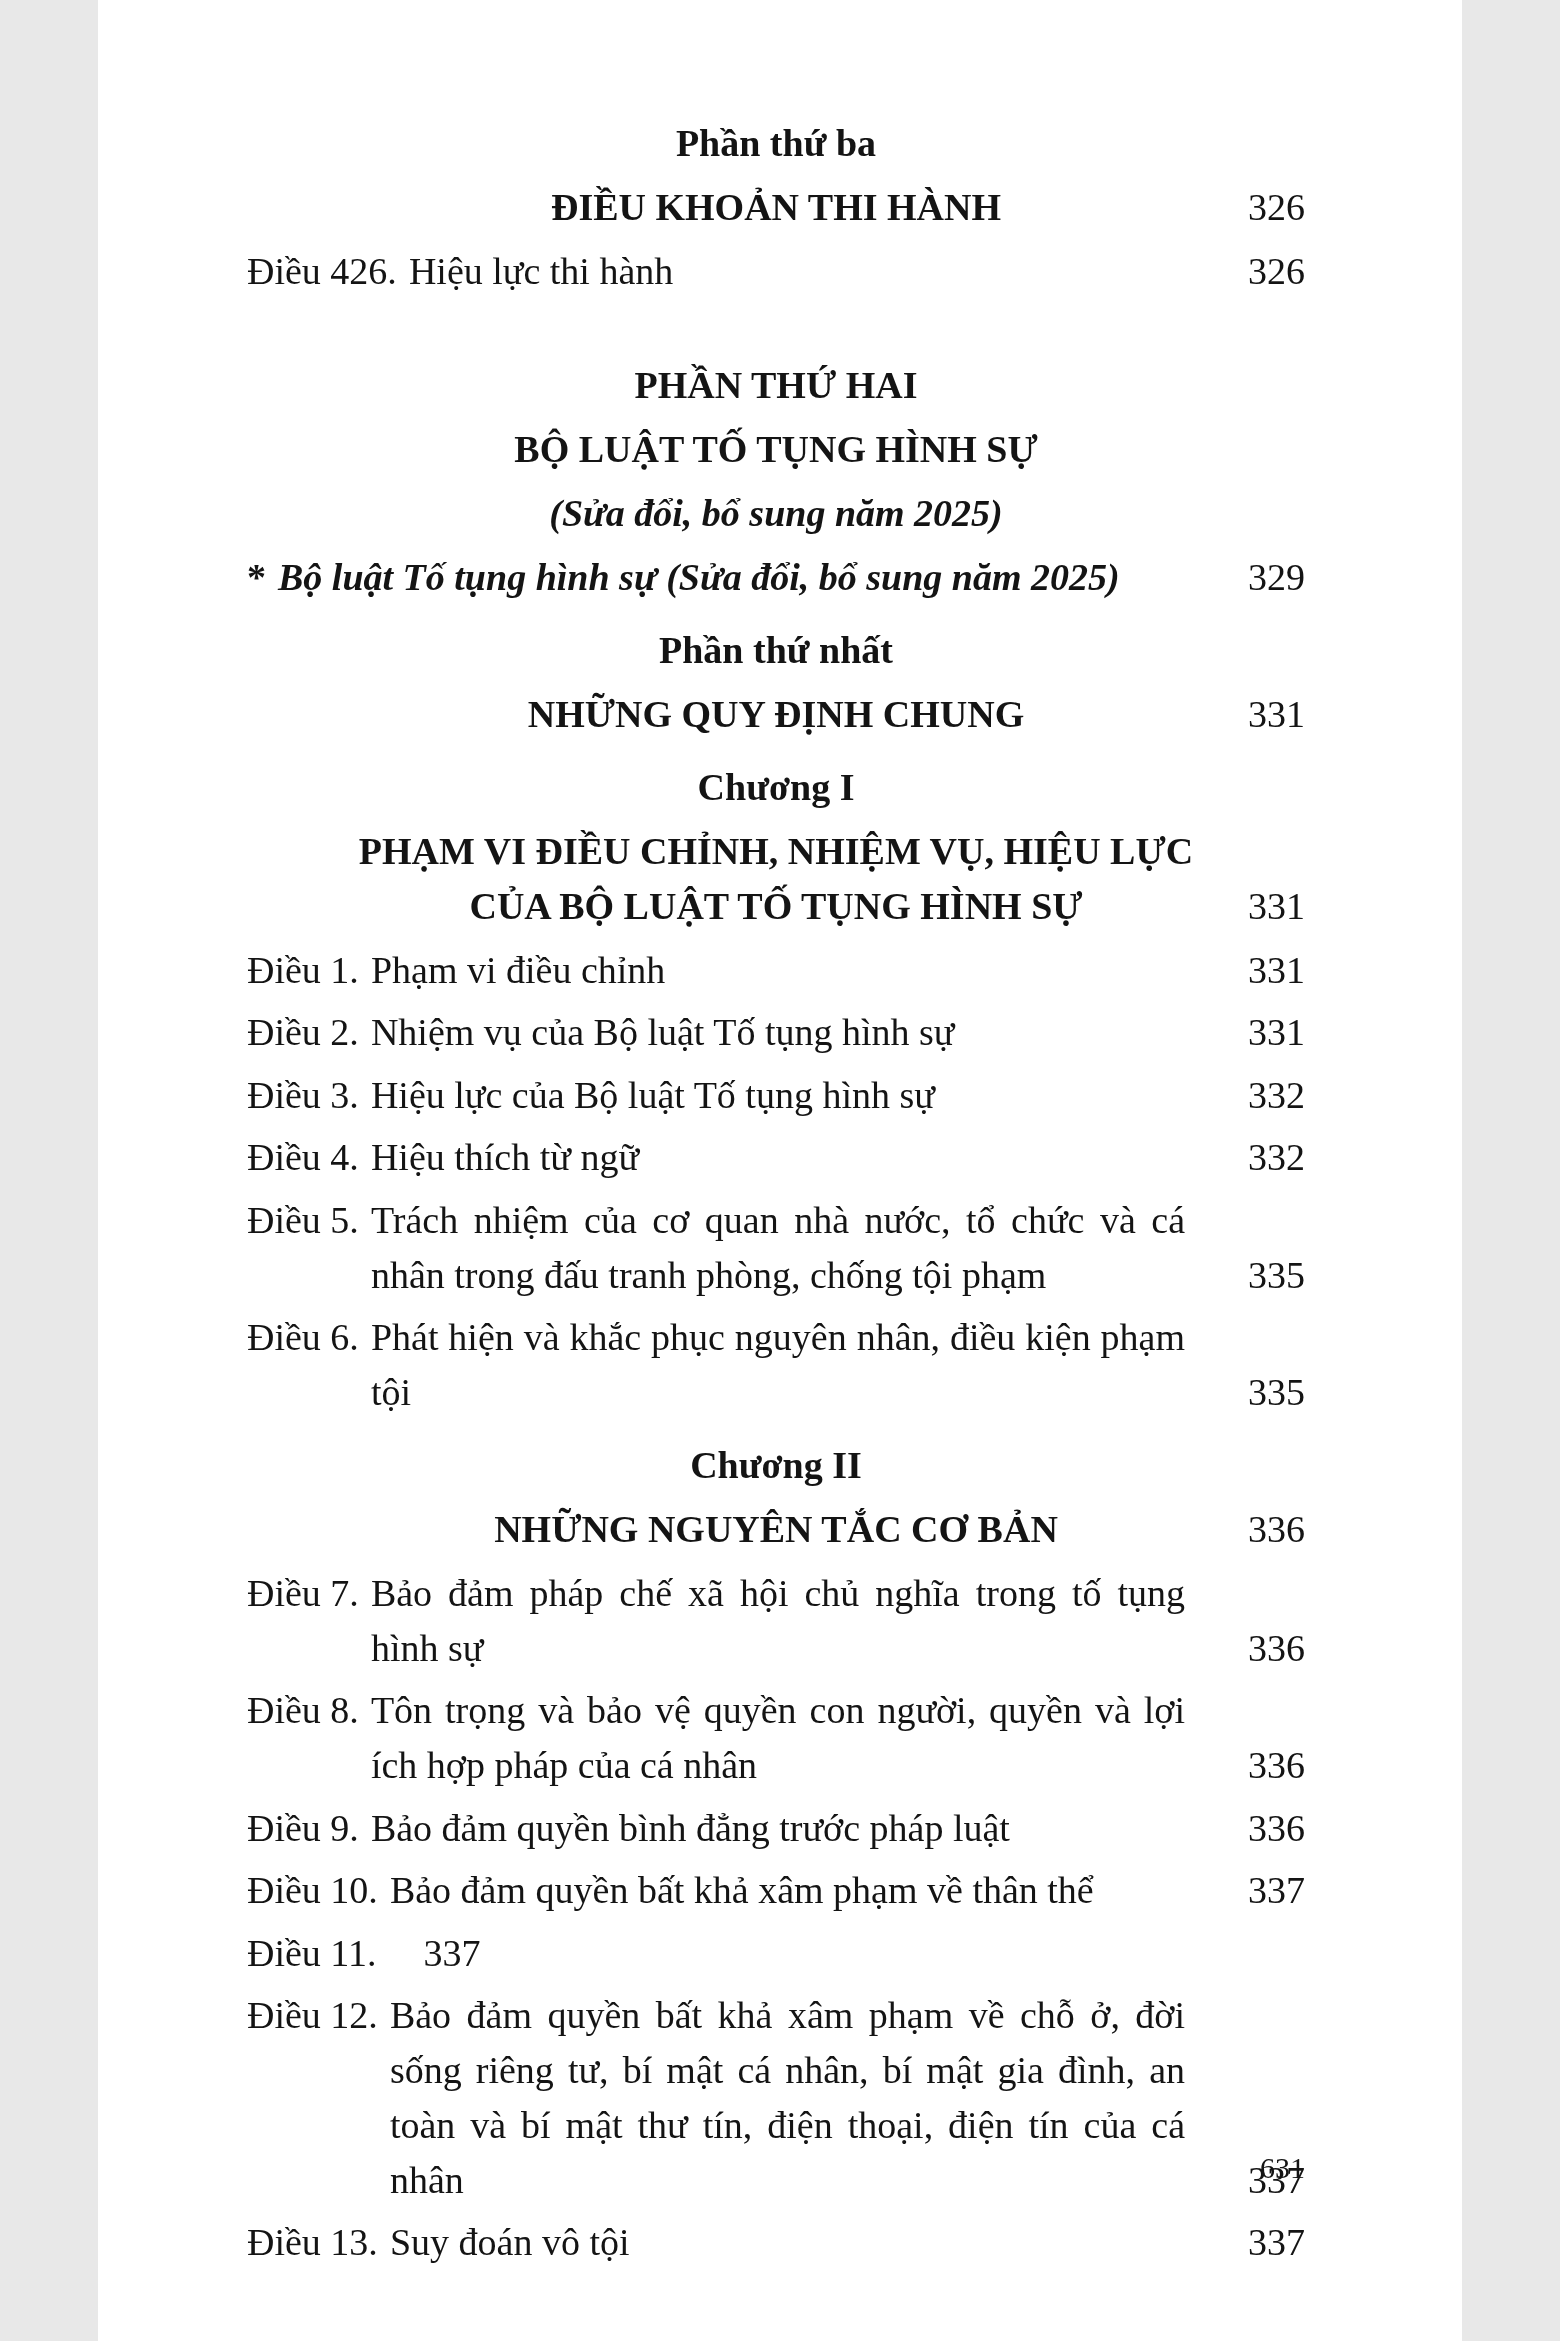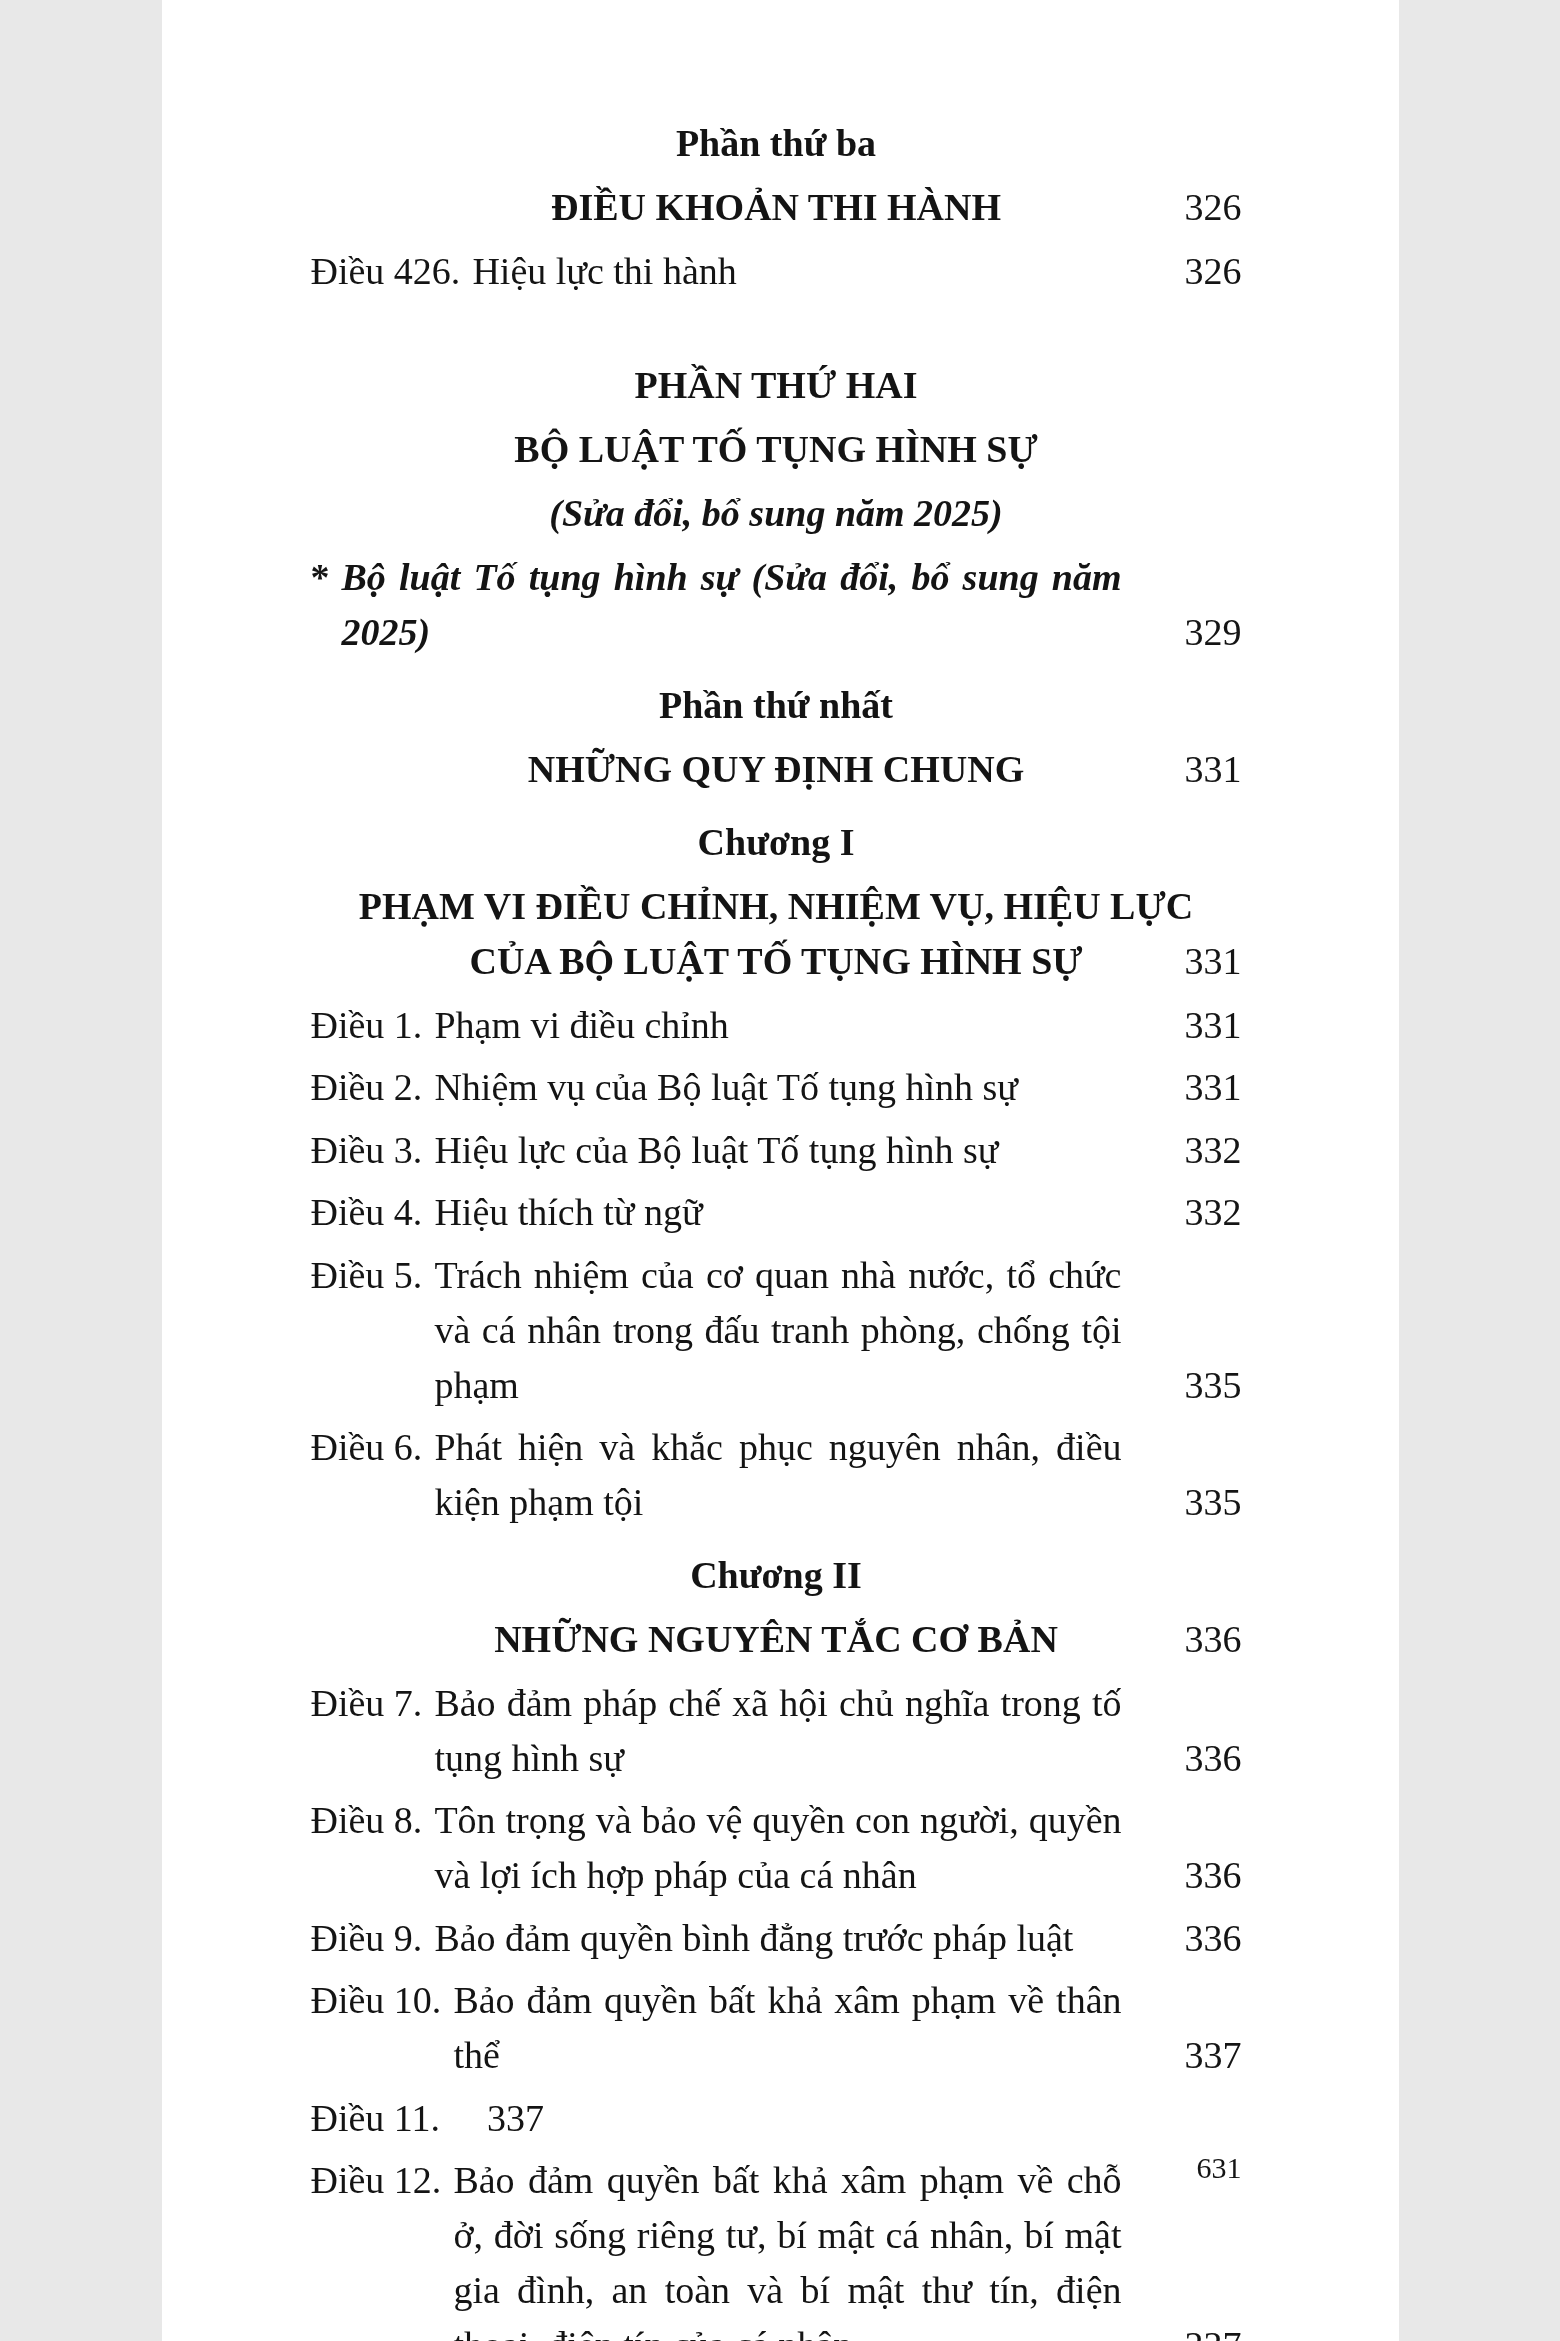--- a/index.html
+++ b/index.html
@@ -2,21 +2,21 @@
 <html style="font-size:13.2px"><head>
 <meta charset="utf-8">
 <style>
   html, body {
     margin: 0;
     padding: 0;
     background: #e8e8e8;
   }
   .page {
     position: relative;
-    width: 1237px;
+    width: 1364px;
     height: 2342px;
     margin: 0 auto;
     background: #ffffff;
     box-sizing: border-box;
     padding: 116px 157px 0 149px;
     font-family: "Liberation Serif", "DejaVu Serif", serif;
     color: #141414;
     font-size: 38px;
     line-height: 55px;
     overflow: hidden;

